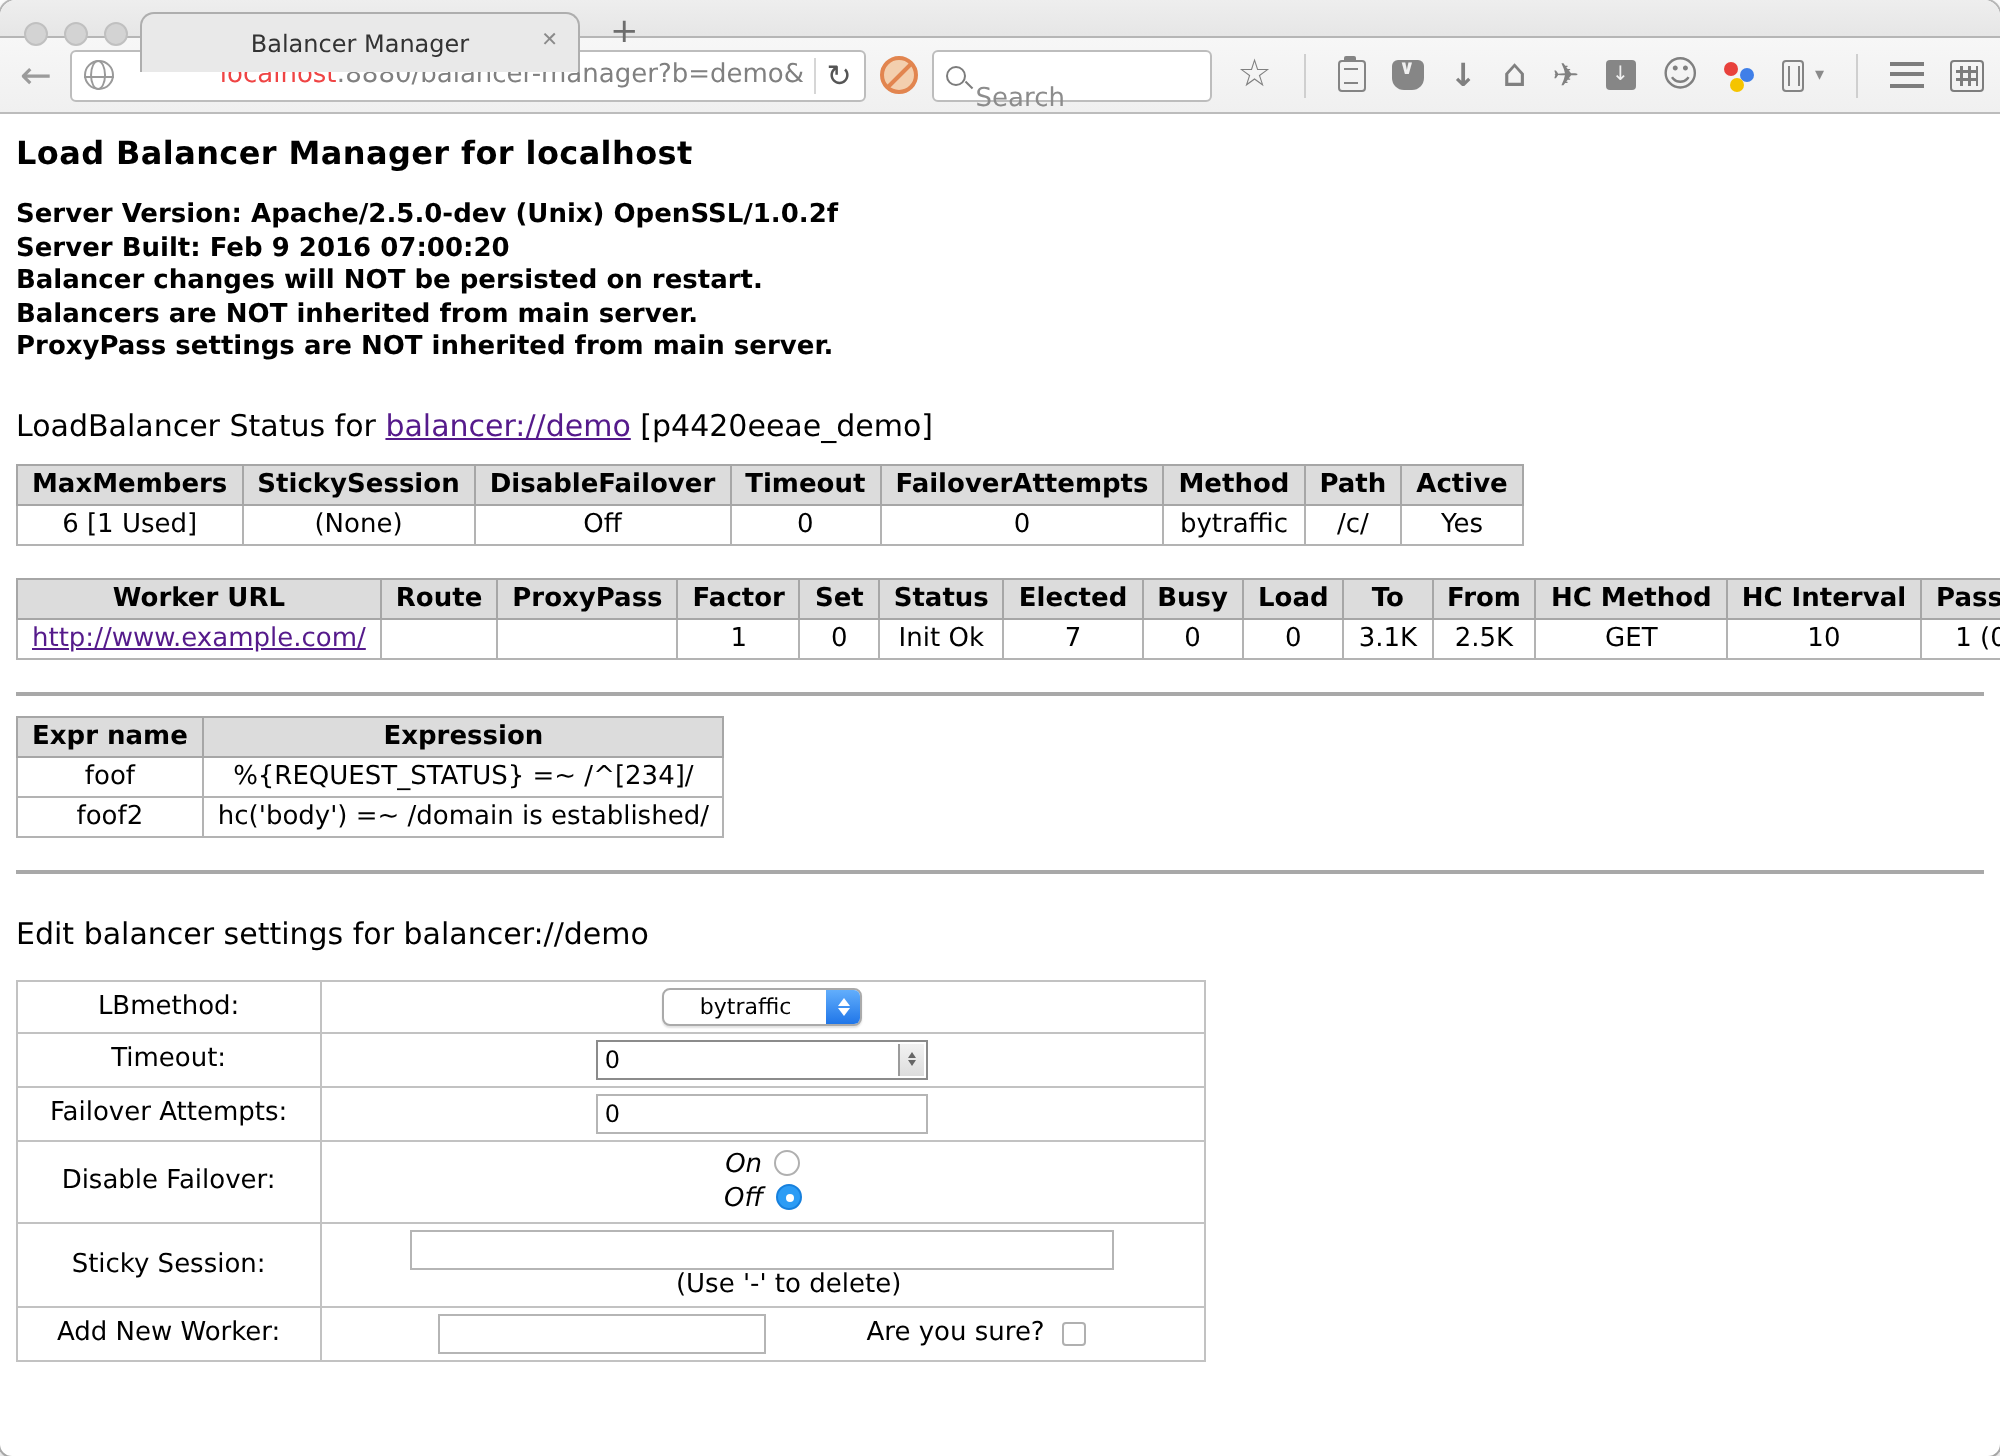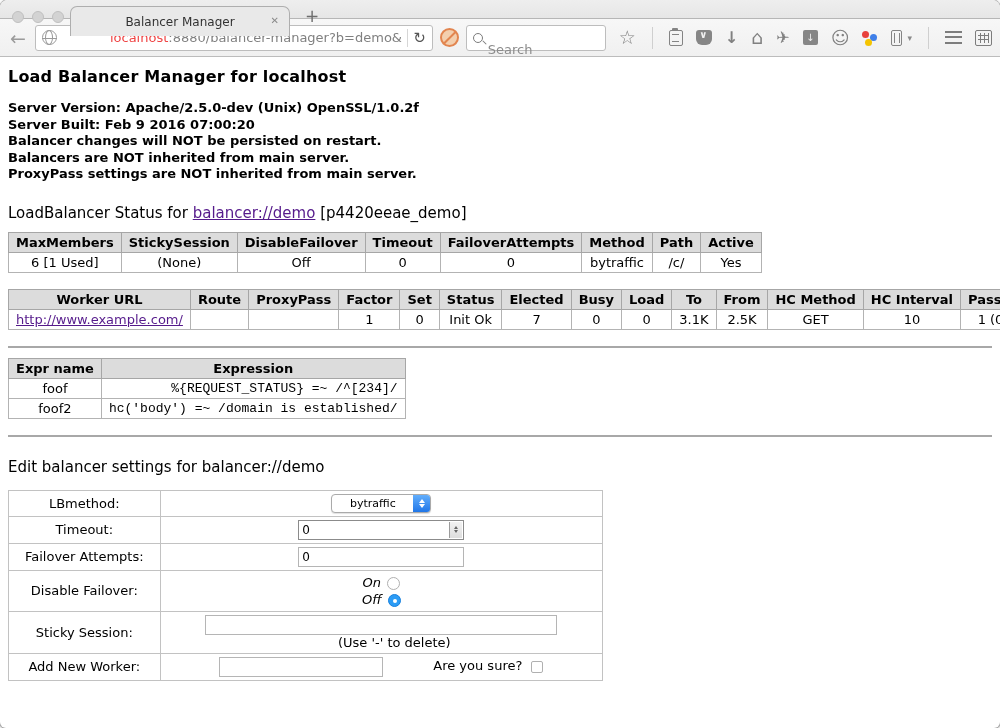--- a/index.html
+++ b/index.html
@@ -81,21 +81,21 @@
 
   table.t { border-collapse:collapse; font-size:13px; margin-bottom:16px; }
   table.t th { background:#dcdcdc; border:1px solid #a6a6a6; padding:2px 7px; font-weight:bold; text-align:center; white-space:nowrap; }
   table.t td { background:#fff; border:1px solid #b3b3b3; padding:2px 7px; text-align:center; white-space:nowrap; }
   table.t { border:1px solid #7f7f7f; }
   td.lft, th.lft { text-align:left !important; }
   table.t a { color:#551a8b; text-decoration:underline; }
   .workers td, .workers th { padding:2px 6px; }
   .workers { width:962px; }
   .health { margin-top:10px; }
-  .health td.expr { text-align:right;font-family:Liberation Mono, monospace; }
+  .health td.expr { text-align:center; }
 
   hr.rule { border:none; height:2px; background:#a8a8a8; margin:7px 0; }
 
   
   table.form { border-collapse:collapse; border:1px solid #8d8d8d; font-size:13px; margin-top:14px; width:595px; }
   table.form td { border:1px solid #c2c2c2; padding:3px 16px; }
   td.flabel { width:116px; text-align:center; white-space:nowrap; }
   td.fval { text-align:center; }
   .selbox { display:inline-flex; width:100px; height:19px; border:1px solid #aaa; border-radius:4px;
             background:#fff; box-shadow:0 1px 1px rgba(0,0,0,.12); vertical-align:middle; overflow:hidden; }

